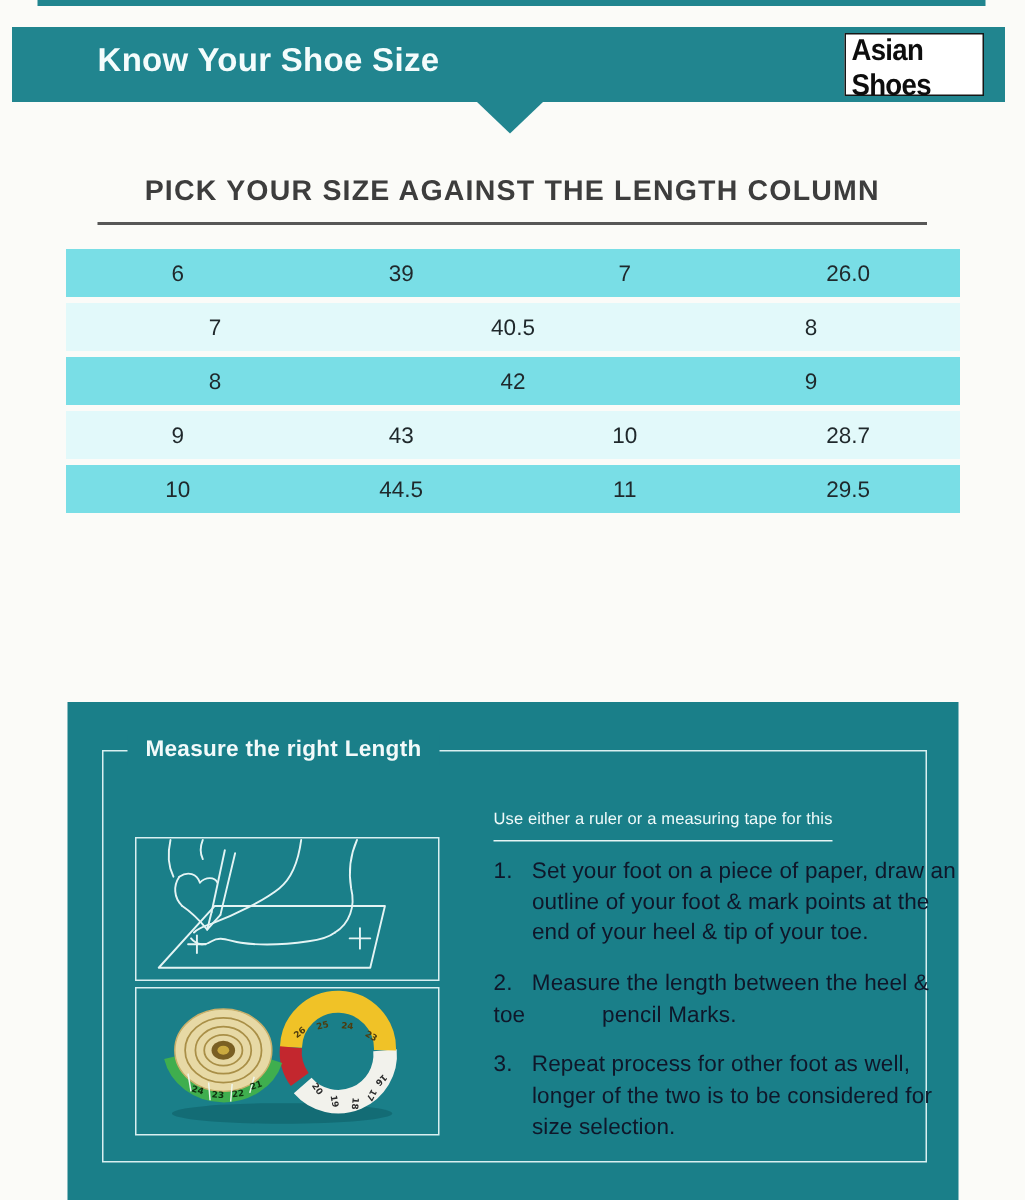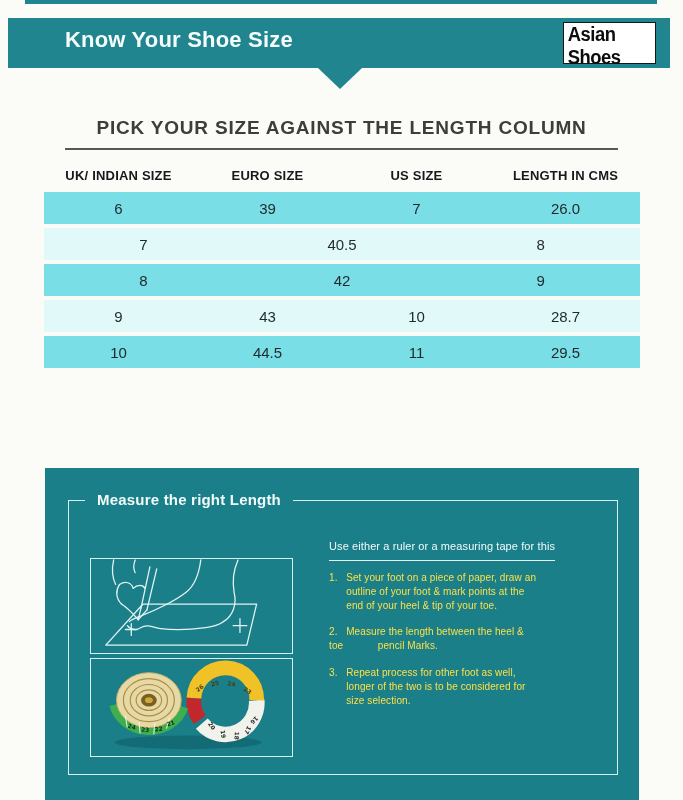--- a/index.html
+++ b/index.html
@@ -45,46 +45,40 @@
   .panel-title{position:absolute;left:40px;top:22px;height:20px;line-height:20px;
     background:var(--panel);padding:0 12px;font-size:15px;font-weight:bold;color:#f2fafa;letter-spacing:.2px}
   .illus{position:absolute;border:1px solid #d9f0f1}
   .illus svg{display:block;width:100%;height:100%}
   .illus-foot{left:45px;top:90px;width:203px;height:96px}
   .illus-tape{left:45px;top:190px;width:203px;height:99px}
   .panel-right{position:absolute;left:284px;top:68px;width:306px;color:#eef9f9}
   .tip{display:inline-block;white-space:nowrap;font-size:11px;letter-spacing:.1px;
     padding-bottom:8px;border-bottom:1px solid #e6f5f5;color:#f0fafa}
   .steps{margin-top:10px}
-  .step{white-space:pre;font-size:10px;line-height:1.38;color:#fde047;letter-spacing:.1px}
+  .step{white-space:pre;font-size:15px;line-height:1.38;color:#0f172a;letter-spacing:.1px}
   .step + .step{margin-top:13px}
 </style>
 </head>
 <body>
 
 <div class="top-strip"></div>
 
 <div class="banner">
   <div class="banner-title">Know Your Shoe Size</div>
   <div class="logo-box">
     <span>Asian Shoes</span>
   </div>
 </div>
 <div class="banner-tail"></div>
 
 <div class="heading">PICK YOUR SIZE AGAINST THE LENGTH COLUMN</div>
 <div class="heading-rule"></div>
 
 <div class="size-table">
-  <div class="size-header">
-      <div class="cell">UK/ INDIAN SIZE</div>
-      <div class="cell">EURO SIZE</div>
-      <div class="cell">US SIZE</div>
-      <div class="cell">LENGTH IN CMS</div>
-    </div>
   <div id="size-table-body">
       <div class="size-row" style="background: rgb(121, 222, 230);">
         <div class="cell">6</div>
         <div class="cell">39</div>
         <div class="cell">7</div>
         <div class="cell">26.0</div>
       </div>
       <div class="size-row" style="background: rgb(226, 249, 250);">
         <div class="cell">7</div>
         <div class="cell">40.5</div>

